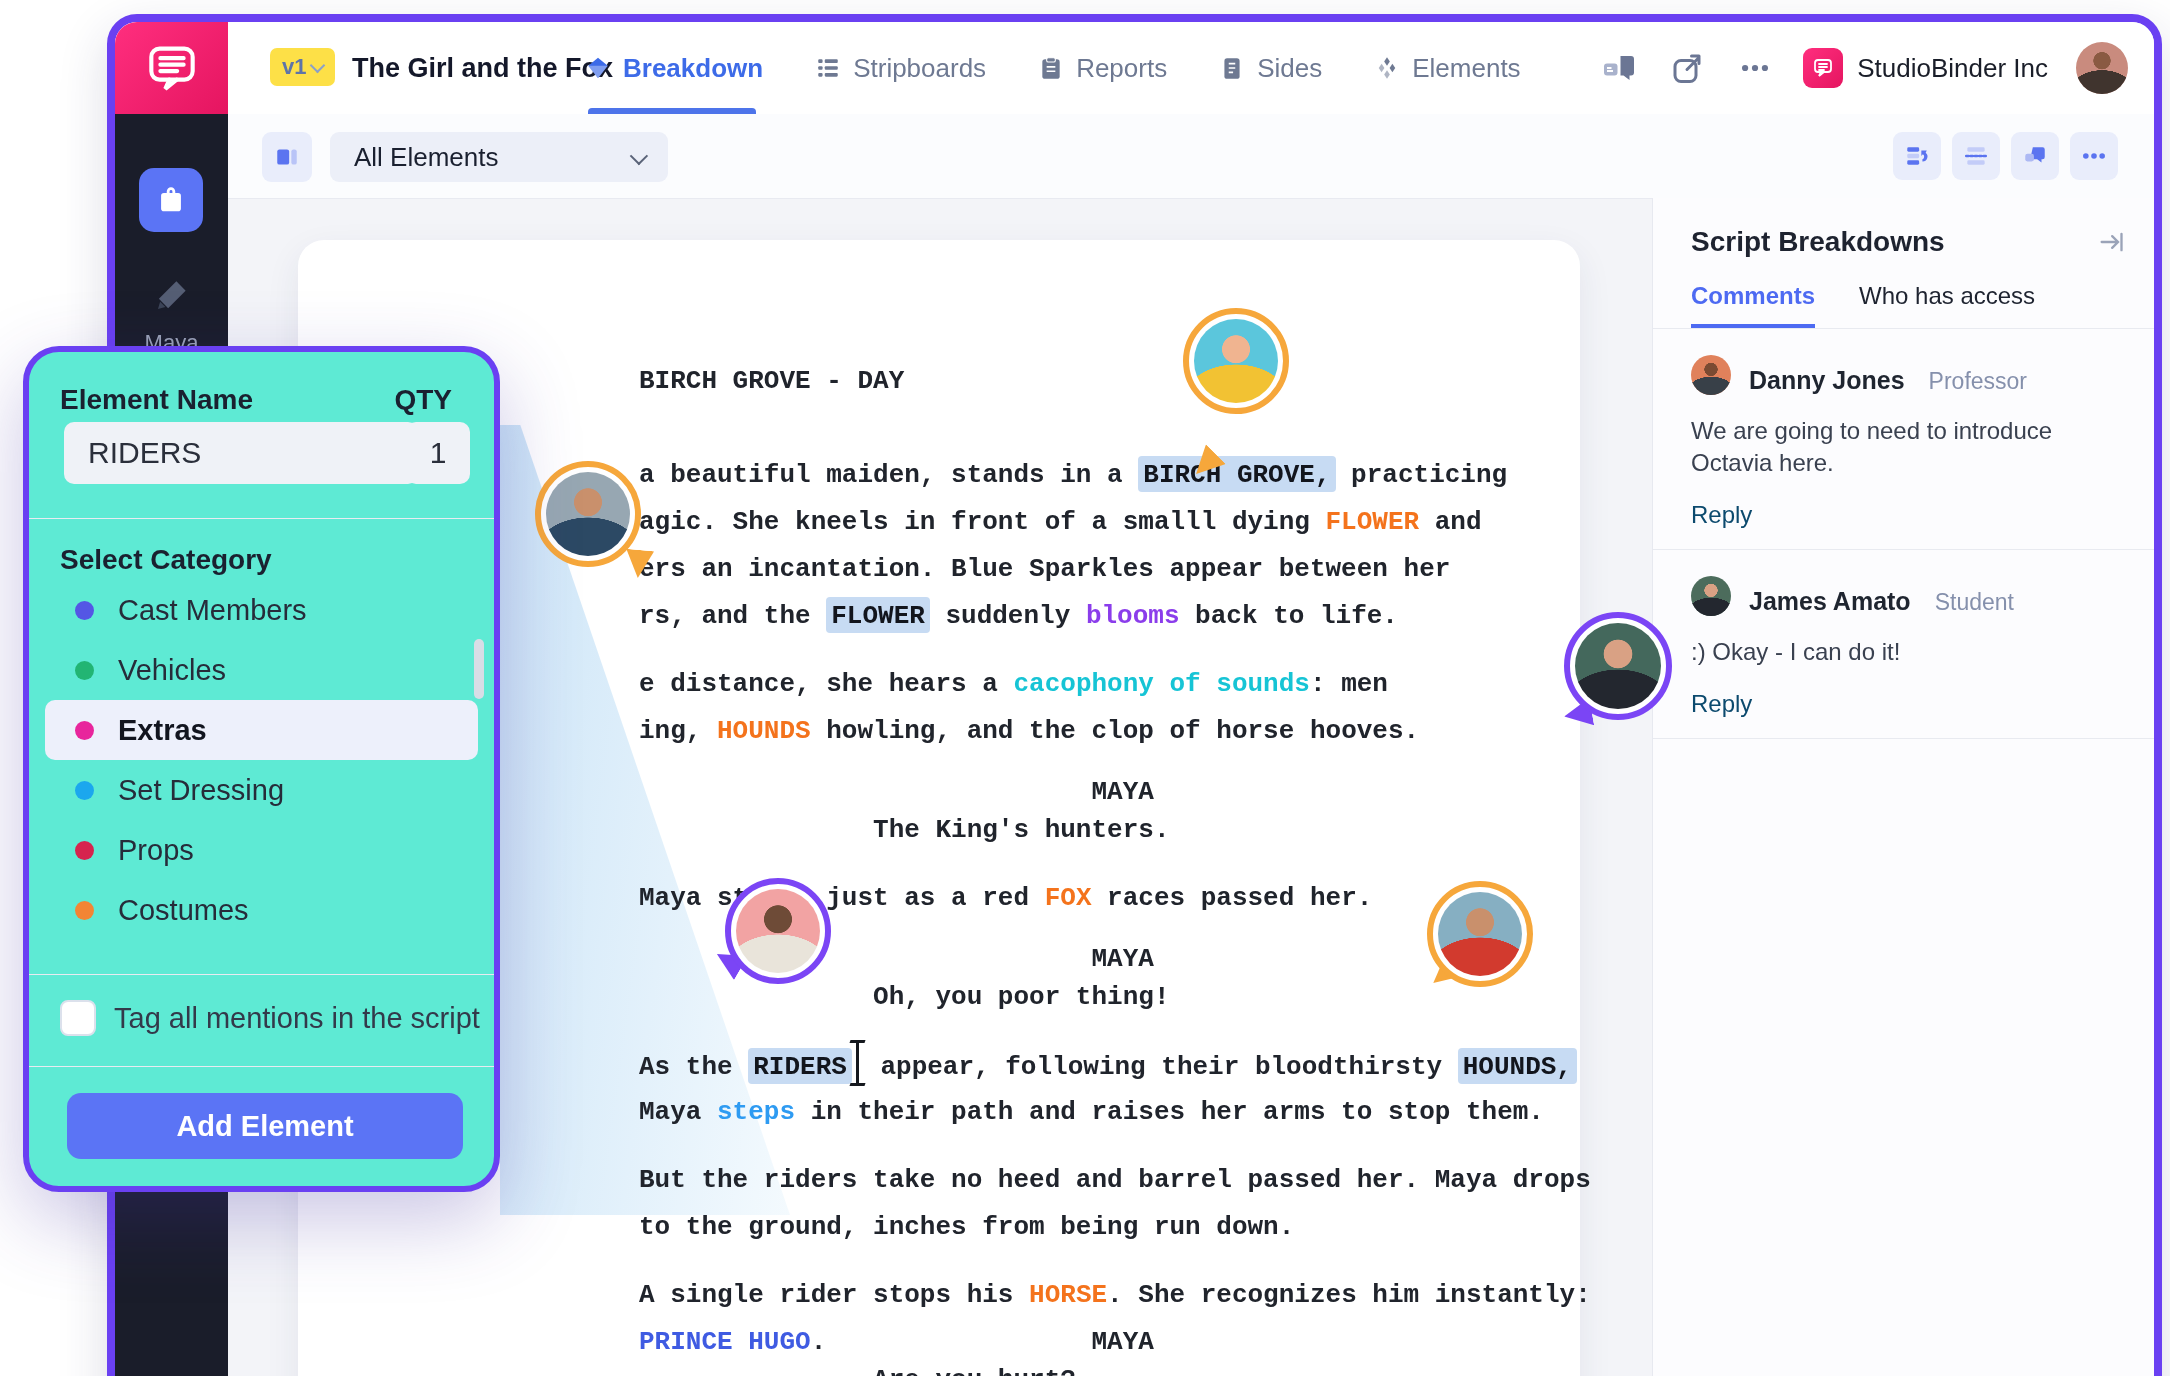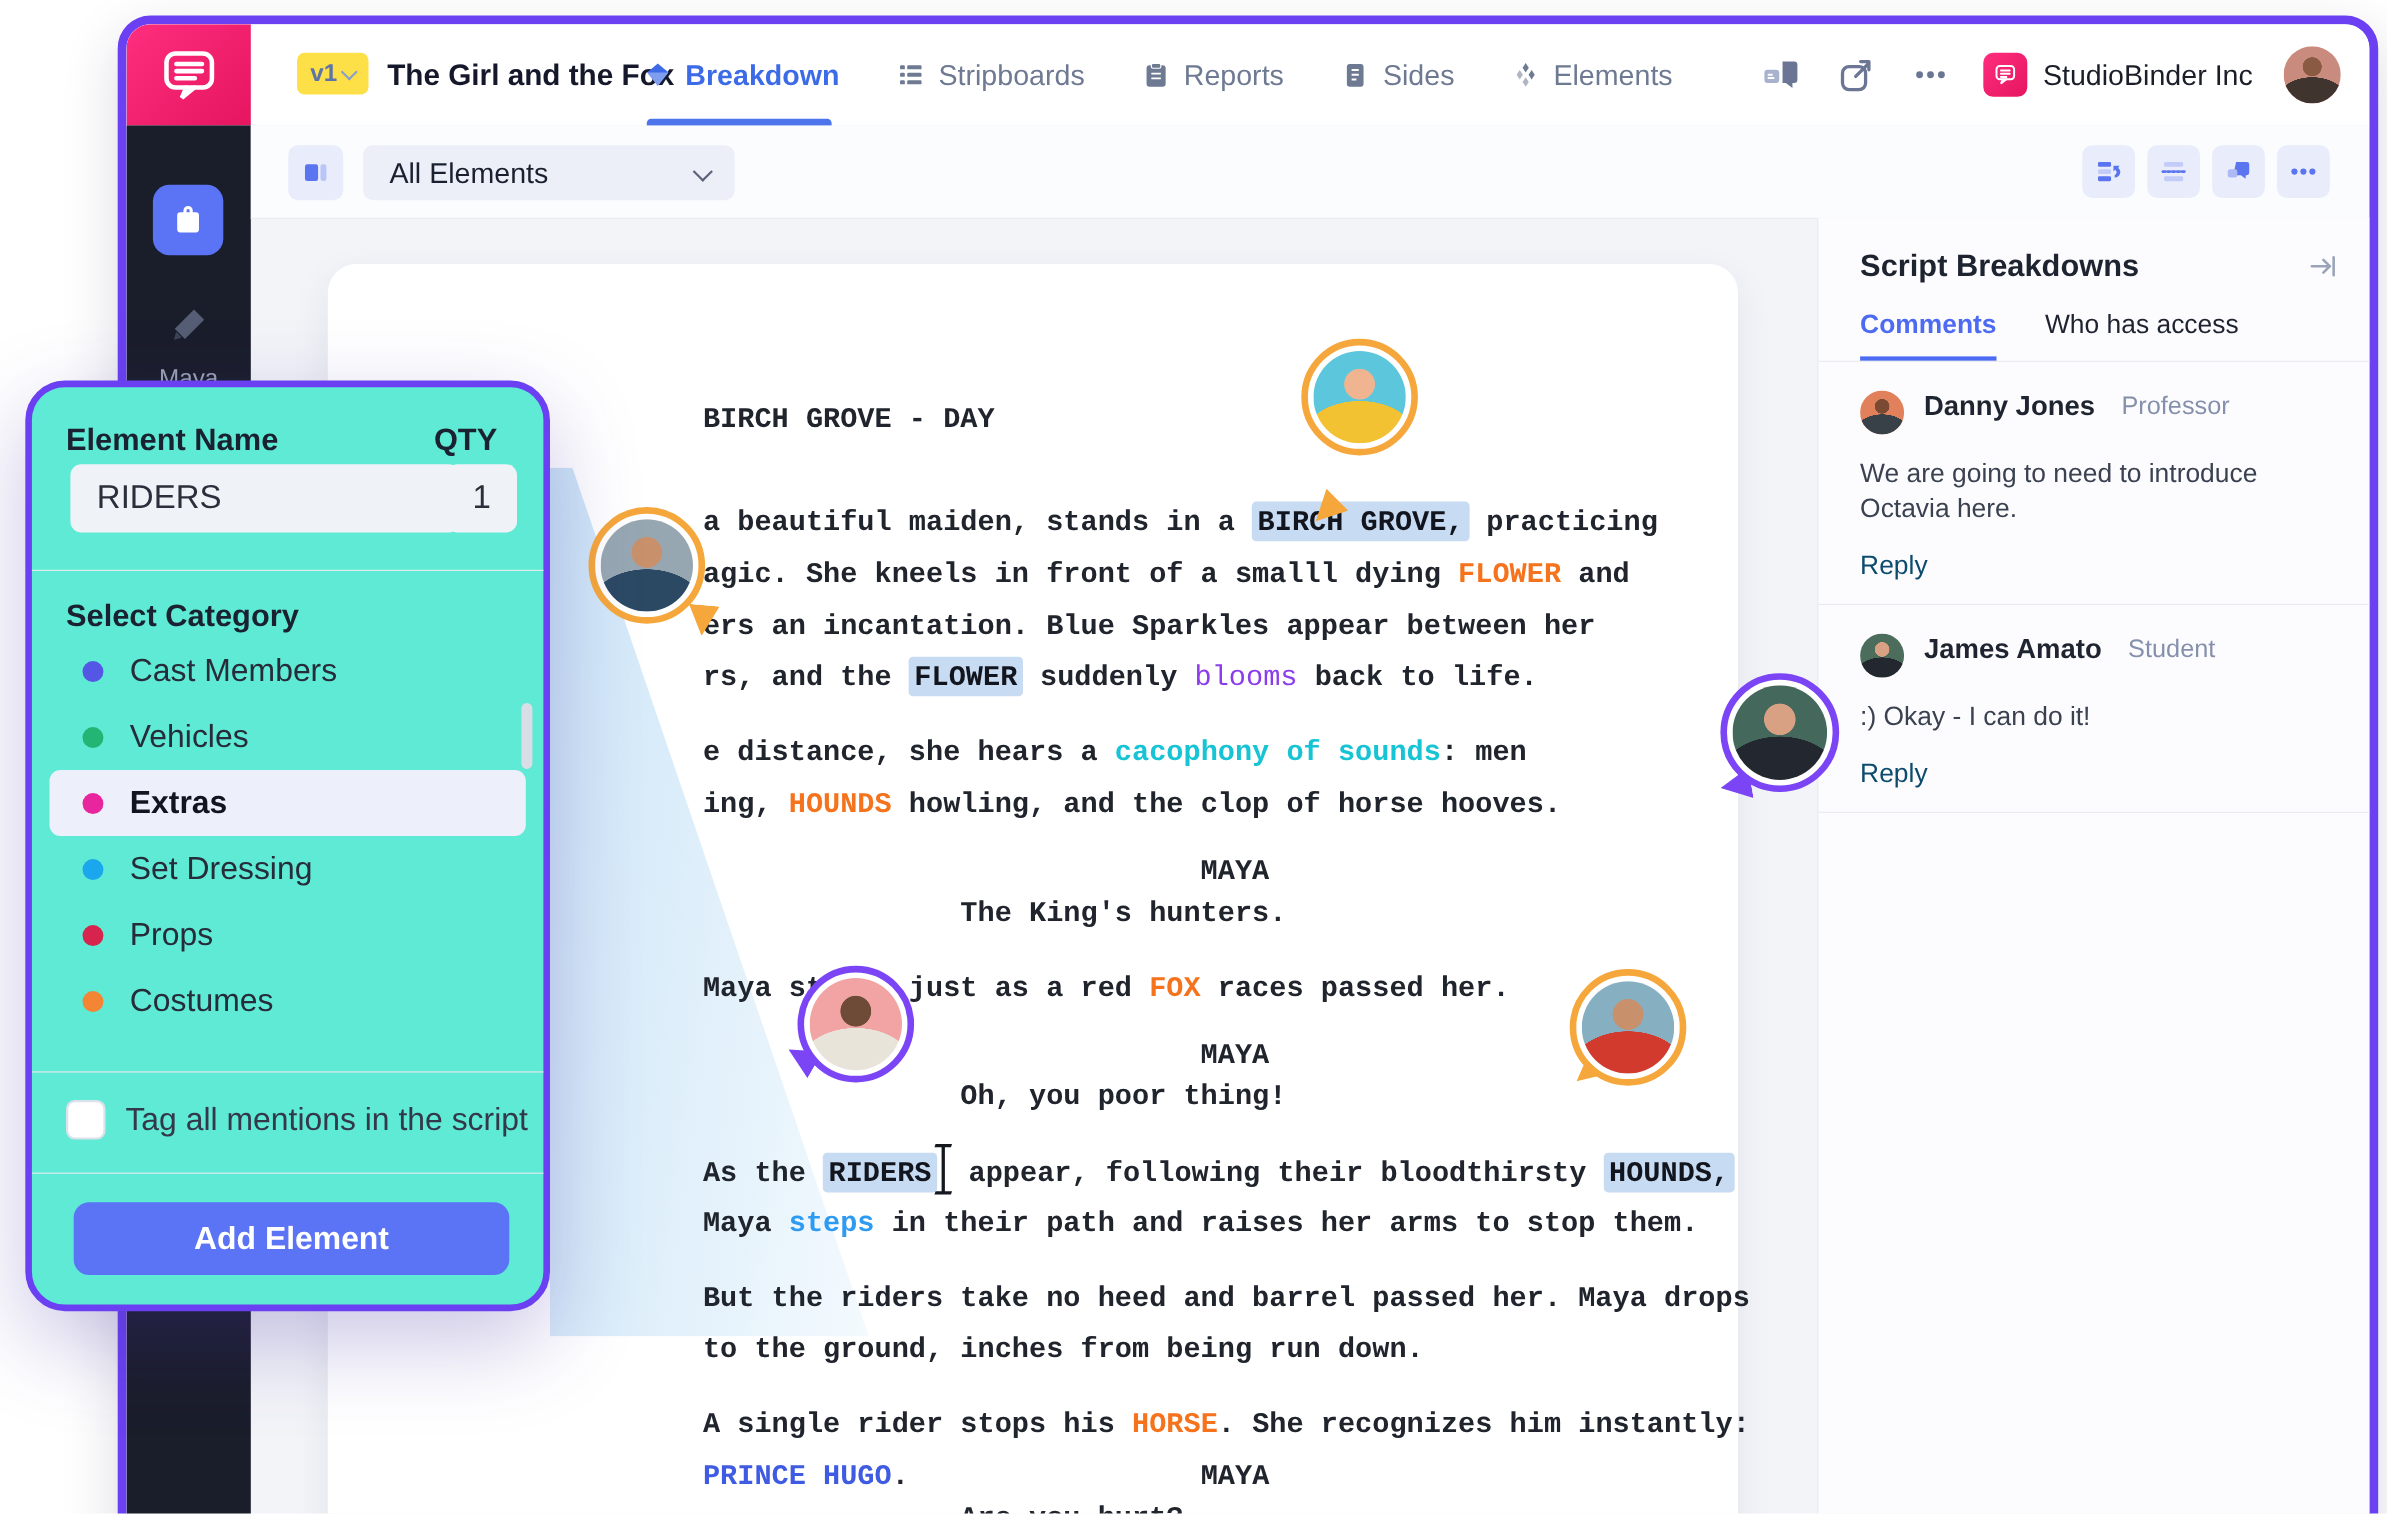--- a/index.html
+++ b/index.html
@@ -54,38 +54,38 @@
   .beam{position:absolute;left:202px;top:185px;width:290px;height:790px;
         background:linear-gradient(98deg,rgba(195,224,246,.85),rgba(210,235,250,.25));
         clip-path:polygon(0 0,7% 0,100% 100%,0 100%)}
   .script{position:absolute;left:341px;top:118px;font-family:"Liberation Mono","DejaVu Sans Mono",monospace;
           font-size:26px;line-height:47px;font-weight:600;color:#20242C;white-space:pre}
   .sline{height:47px}
   .m-p{margin-top:21px}.m-ch{margin-top:14px}.m-dl{margin-top:-9px}
   .s-b{font-weight:800}
   .s-hl{font-weight:800;background:#C7DBF3;border-radius:4px;padding:4px 5px 2px;color:#12151d}
   .s-o{color:#F4731C;font-weight:800}
-  .s-p{color:#8B3DEB;font-weight:400}
+  .s-p{color:#8B3DEB;font-weight:700}
   .s-c{color:#16C4D5;font-weight:800}
   .s-bl{color:#2E9BF2;font-weight:800}
   .s-ry{color:#3F5BE2;font-weight:800}
   .ibeam{display:inline-block;width:3px;height:42px;background:#15181e;vertical-align:-10px;position:relative;margin:0 6px 0 4px}
   .ibeam::before,.ibeam::after{content:"";position:absolute;left:-6px;width:15px;height:3px;background:#15181e;transform:skewX(-18deg)}
   .ibeam::before{top:-2px}.ibeam::after{bottom:-2px}
   
   .panel{position:absolute;left:1537px;top:176px;width:502px;bottom:0;background:#FCFCFE;border-left:1px solid #E7E9F0;z-index:5}
   .p-title{position:absolute;left:38px;top:28px;font-size:28px;font-weight:800;color:#1E2330}
   .p-collapse{position:absolute;right:30px;top:30px;color:#9AA3B8;cursor:pointer}
   .p-tabs{position:absolute;left:38px;top:84px;display:flex;gap:44px;font-size:24px}
   .p-tab{padding-bottom:14px;color:#1E2330;font-weight:500;cursor:pointer}
   .p-tab.active{color:#4D6AF2;font-weight:700;border-bottom:4px solid #4D6AF2}
   .p-div{position:absolute;left:0;right:0;top:130px;border-bottom:1px solid #E8EAF0}
   .comments{position:absolute;left:0;right:0;top:131px}
   .cmt{position:relative;padding:26px 38px 20px;border-bottom:1px solid #E8EAF0}
-  .cmt-head{display:flex;align-items:flex-start;gap:18px}
+  .cmt-head{display:flex;align-items:flex-end;gap:18px}
   .cmt-av{width:40px;height:40px;border-radius:50%;overflow:hidden;flex:none}
   .cmt-name{font-size:25px;font-weight:700;color:#1F2530}
   .cmt-role{font-size:23px;color:#8590AC;margin-left:6px}
   .cmt-text{margin-top:20px;font-size:24px;color:#3A4150;line-height:32px}
   .cmt-reply{margin-top:22px;font-size:24px;color:#0c4a6e;cursor:pointer}
   
   .pin{position:absolute;border-radius:50%;box-sizing:border-box;z-index:20}
   .pin .ph{position:absolute;inset:5px;border-radius:50%}
   .ph{background:
       radial-gradient(circle at 50% 36%, var(--skin) 0 20%, transparent 21%),

